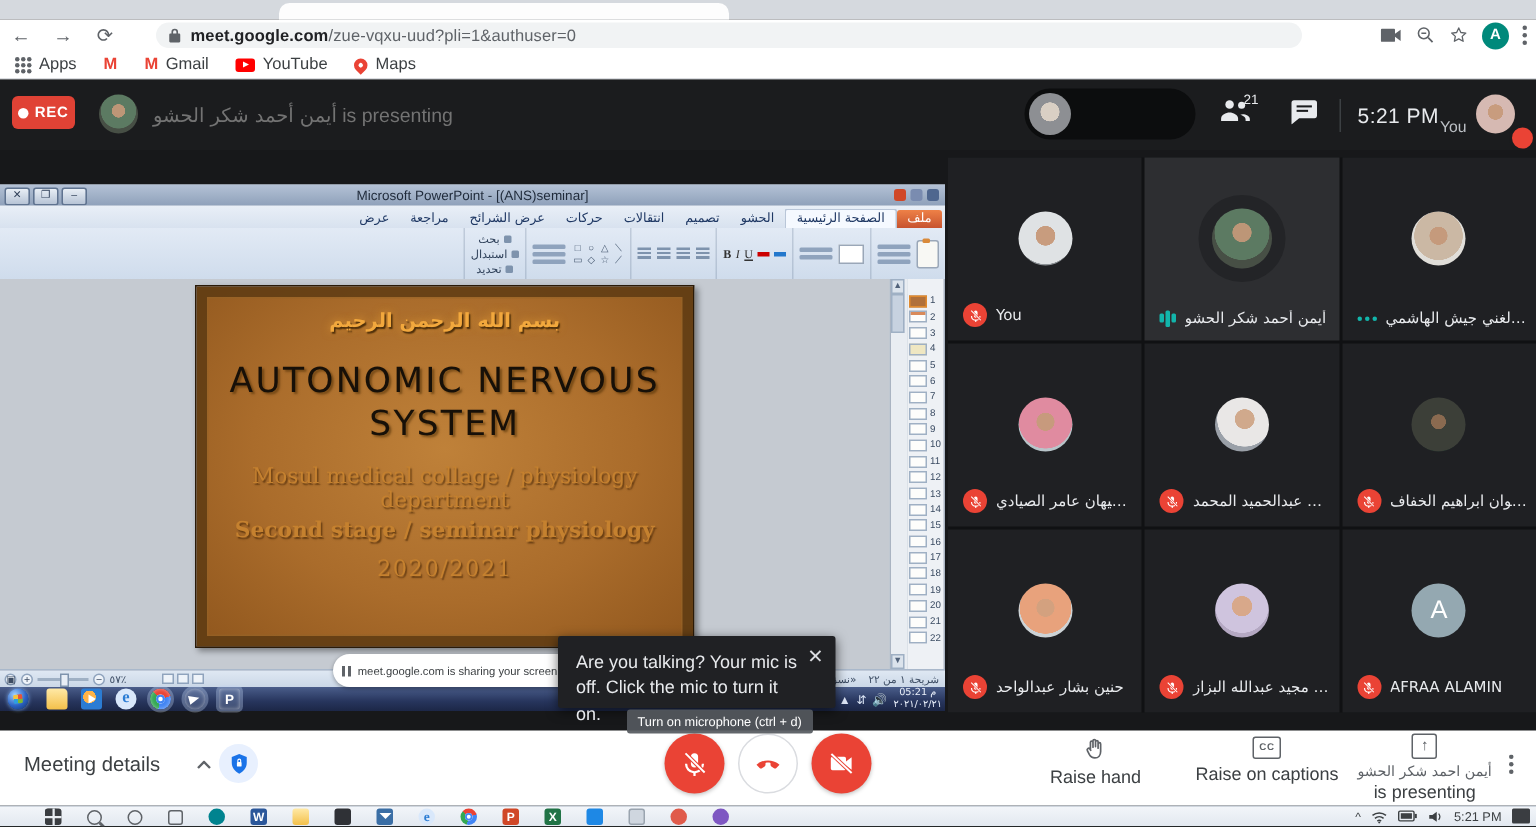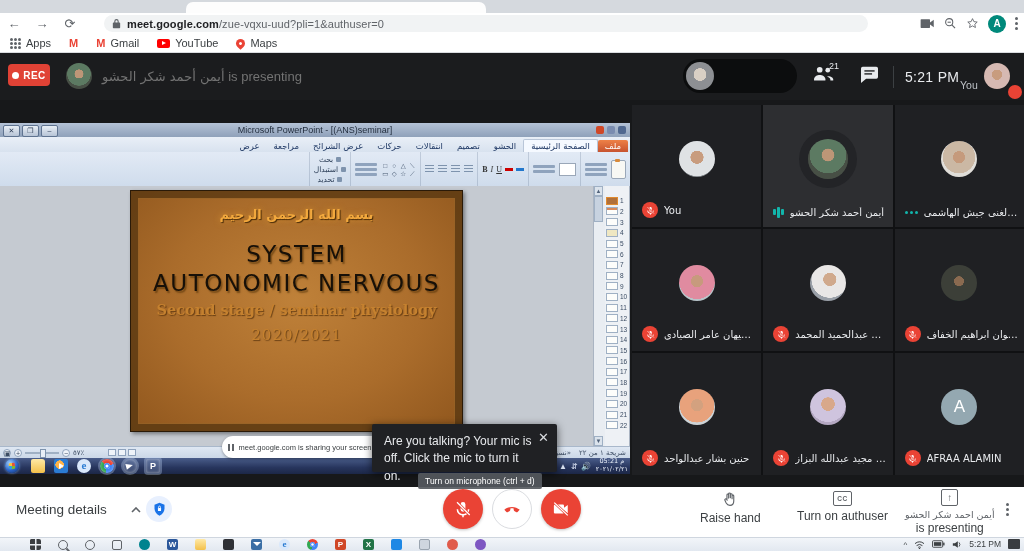--- a/index.html
+++ b/index.html
@@ -413,23 +413,24 @@
           <span><i></i><span>بحث</span></span>
           <span><i></i><span>استبدال</span></span>
           <span><i></i><span>تحديد</span></span>
         </div>
       </div>
 
       <div class="abs workspace">
         <div class="abs slide">
           <div class="bismillah ar" dir="rtl">بسم الله الرحمن الرحيم</div>
           <div class="stitle">
+            <div>AUTONOMIC  NERVOUS</div>
             <div>SYSTEM</div>
-            <div>AUTONOMIC  NERVOUS</div>
-          </div>
+          </div>
+          <div class="ssub ssub1">Mosul medical collage / physiology department</div>
           <div class="ssub ssub2">Second stage / seminar physiology</div>
           <div class="ssub ssub3">2020/2021</div>
         </div>
         <div class="abs vscroll">
           <div class="btn">▲</div>
           <div class="btn" style="height:26px;background:#c7d2e0;"></div>
           <div class="btn abs" style="bottom:0;">▼</div>
         </div>
         <div class="thumbhead">✕ ▤</div>
         <div class="abs thumbs">
@@ -777,21 +778,21 @@
     </div>
 
     <div class="actitem" style="left:700px;">
       <svg width="17" height="17" viewBox="0 0 24 24" fill="none" stroke="#5f6368" stroke-width="1.6" stroke-linecap="round" stroke-linejoin="round">
           <path d="M7 11.5V5.5a1.2 1.2 0 0 1 2.4 0V10M9.4 9.5V4a1.2 1.2 0 0 1 2.4 0v5.5M11.8 9.5V5a1.2 1.2 0 0 1 2.4 0v6M14.2 11V7a1.2 1.2 0 0 1 2.4 0v7c0 3.6-2.1 6.2-5.4 6.2-2.6 0-4.1-1-5.3-3.3l-1.8-3.7c-.4-.8-.1-1.6.6-2 .6-.3 1.4-.1 1.8.5l.8 1.3"></path>
         </svg>
       <span class="lbl">Raise hand</span>
     </div>
     <div class="actitem" style="left:797px;">
       <span class="ccbox">CC</span>
-      <span class="lbl">Turn on authuser</span>
+      <span class="lbl">Raise on captions</span>
     </div>
     <div class="actitem" style="left:905px;top:2px;">
       <span class="presbox">↑</span>
       <span class="presname ar">أيمن احمد شكر الحشو</span>
       <span class="preslbl" style="margin-top:-2px;">is presenting</span>
     </div>
     <span class="dots3v abs" style="left:1006px;top:503px;position:fixed;"></span>
     <span class="dots3v" style="position:absolute;left:1006px;top:16px;">
         <i></i>
         <i></i>

